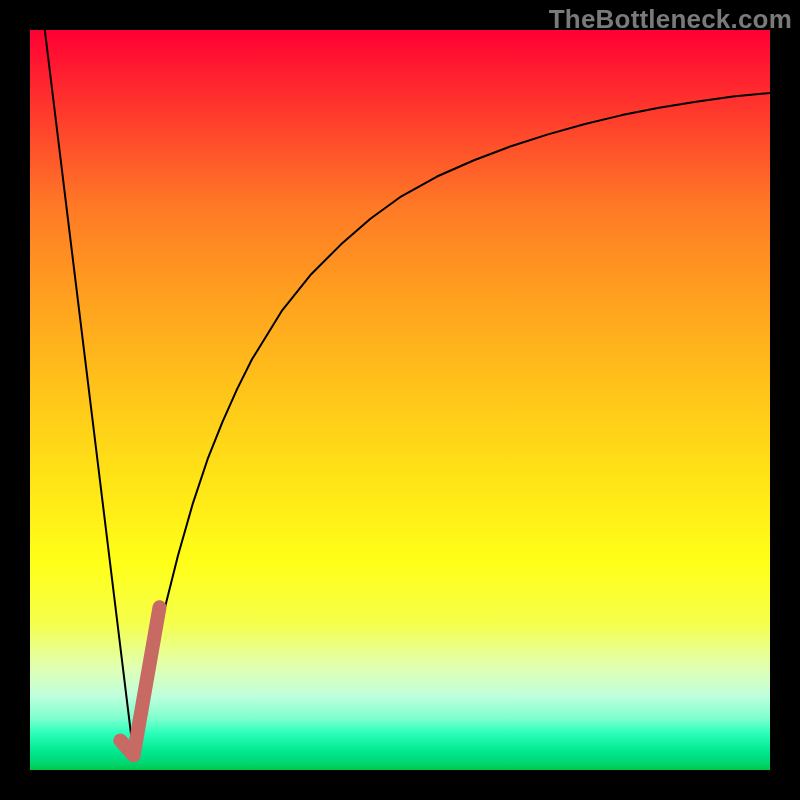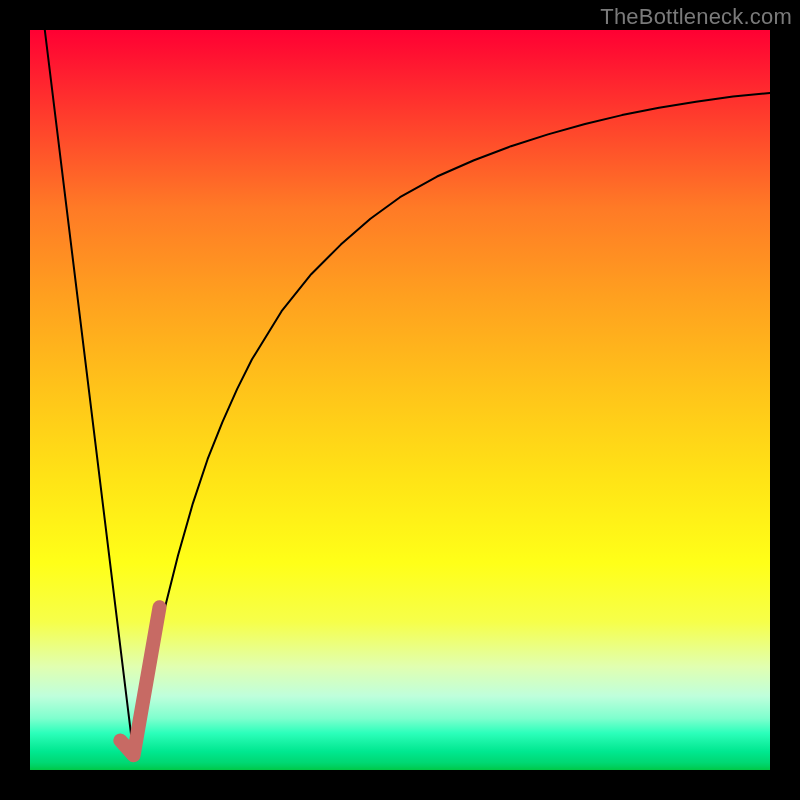--- a/index.html
+++ b/index.html
@@ -49,22 +49,22 @@
     position: absolute;
     left: 30px;
     top: 30px;
     width: 740px;
     height: 740px;
   }
   .watermark {
     position: absolute;
     top: 4px;
     right: 8px;
-    font-size: 22px;
-    font-weight: 400;
+    font-size: 26px;
+    font-weight: 700;
     color: #7a7a7a;
     letter-spacing: 0.2px;
     user-select: none;
   }
 </style>
 </head>
 <body>
 
 <div class="frame">
 

